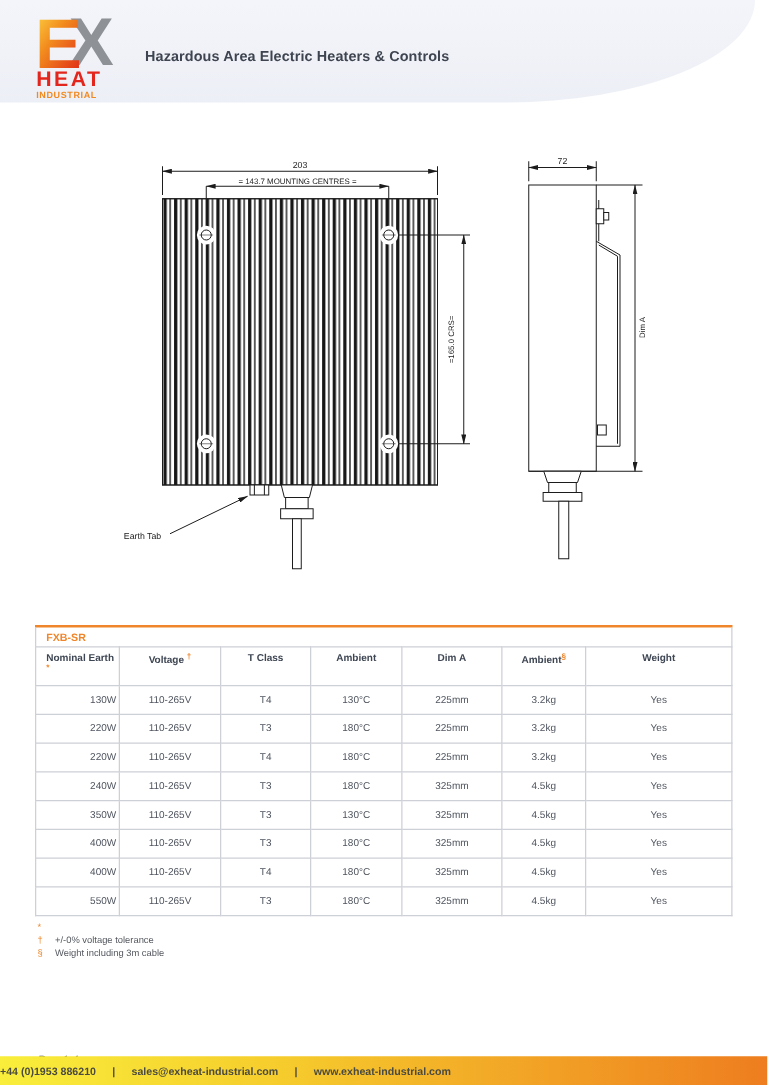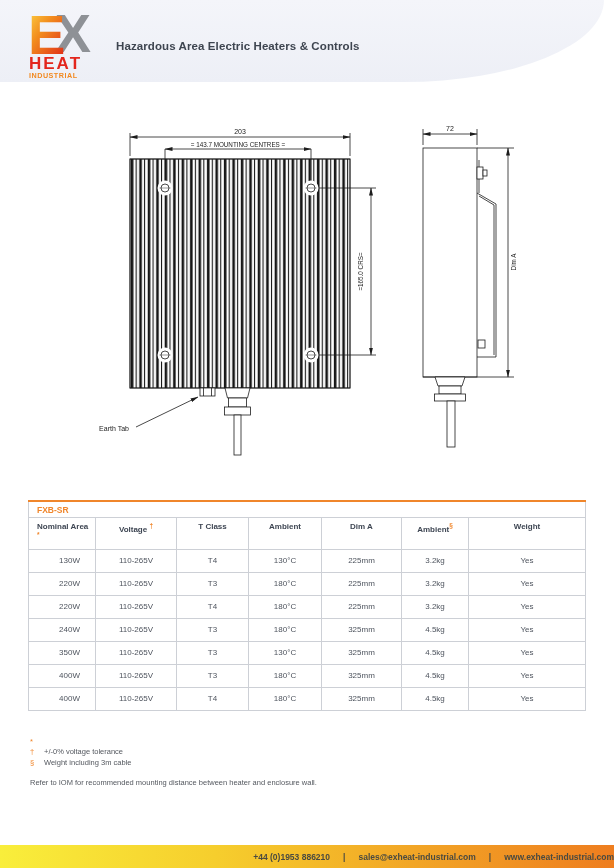--- a/index.html
+++ b/index.html
@@ -38,39 +38,39 @@
     font-size:8px; color:#3e4653; font-weight:bold;
     text-align:center; vertical-align:top; padding:4px 2px 6px 2px;
   }
   th.first { text-align:left; padding-left:8px; }
   th sup.mark, .fn-mark { color:#f0862b; }
   th sup.mark { font-size:6.5px; }
   td {
     font-size:8px; color:#4e545e; text-align:center; height:22px;
     padding:0 2px;
   }
-  td.first { text-align:center; padding-left:17px; }
+  td.first { text-align:right; padding-left:17px; }
   
   .footnotes {
     position:absolute; top:737px; left:30px; width:450px;
     font-size:7.5px; color:#54585f; line-height:1.25;
   }
   .fn { display:flex; margin-bottom:1px; }
   .fn-mark { width:14px; flex:none; }
   .fn-text { width:382px; }
   .note { margin-top:11px; }
   
   .rev {
     position:absolute; top:821px; left:30px;
     font-size:9.5px; font-style:italic; color:#3c424c;margin-top:22px;
   }
   .footbar {
     position:absolute; bottom:0; left:0; width:614px; height:23px;
     background:linear-gradient(90deg,#f9ee3b 0%, #f6ce2d 35%, #ee7d1f 100%);
-    display:flex; align-items:center; justify-content:flex-end;
+    display:flex; align-items:center; justify-content:flex-start;
     font-size:8.5px; font-weight:bold; color:#4a4a40;
   }
   .footbar .sep { margin:0 13px; }
 </style>
 </head>
 <body>
 
 <header class="band">
   <div class="logo">
     <svg width="82" height="78" viewBox="0 0 82 78">
@@ -191,21 +191,21 @@
       <col style="width:67px">
         <col style="width:81px">
         <col style="width:72px">
       <col style="width:73px">
         <col style="width:80px">
         <col style="width:67px">
         <col>
     </colgroup>
     <thead>
       <tr>
-        <th class="first"><span>Nominal Area</span> <sup class="mark">*</sup></th>
+        <th class="first"><span>Nominal Earth</span> <sup class="mark">*</sup></th>
         <th><span>Voltage</span> <sup class="mark">†</sup></th>
         <th><span>T Class</span></th>
         <th><span>Ambient</span></th>
         <th><span>Dim A</span></th>
         <th><span>Ambient</span><sup class="mark">§</sup></th>
         <th><span>Weight</span></th>
       </tr>
     </thead>
     <tbody>
       <tr>
@@ -264,37 +264,45 @@
       </tr>
       <tr>
         <td class="first">400W</td>
           <td>110-265V</td>
           <td>T4</td>
           <td>180°C</td>
           <td>325mm</td>
           <td>4.5kg</td>
           <td>Yes</td>
       </tr>
+      <tr>
+        <td class="first">550W</td>
+          <td>110-265V</td>
+          <td>T3</td>
+          <td>180°C</td>
+          <td>325mm</td>
+          <td>4.5kg</td>
+          <td>Yes</td>
+      </tr>
     </tbody>
   </table>
 </section>
 
 <section class="footnotes">
   <div class="fn">
     <span class="fn-mark">*</span>
   </div>
   <div class="fn">
     <span class="fn-mark">†</span>
     <span class="fn-text">+/-0% voltage tolerance</span>
   </div>
   <div class="fn">
     <span class="fn-mark">§</span>
     <span class="fn-text">Weight including 3m cable</span>
   </div>
-  <div class="note">Refer to IOM for recommended mounting distance between heater and enclosure wall.</div>
 </section>
 
 <div class="rev">Rev 1.4</div>
 
 <footer class="footbar">
   <span>+44 (0)1953 886210</span>
   <span class="sep">|</span>
   <span>sales@exheat-industrial.com</span>
   <span class="sep">|</span>
   <span>www.exheat-industrial.com</span>

